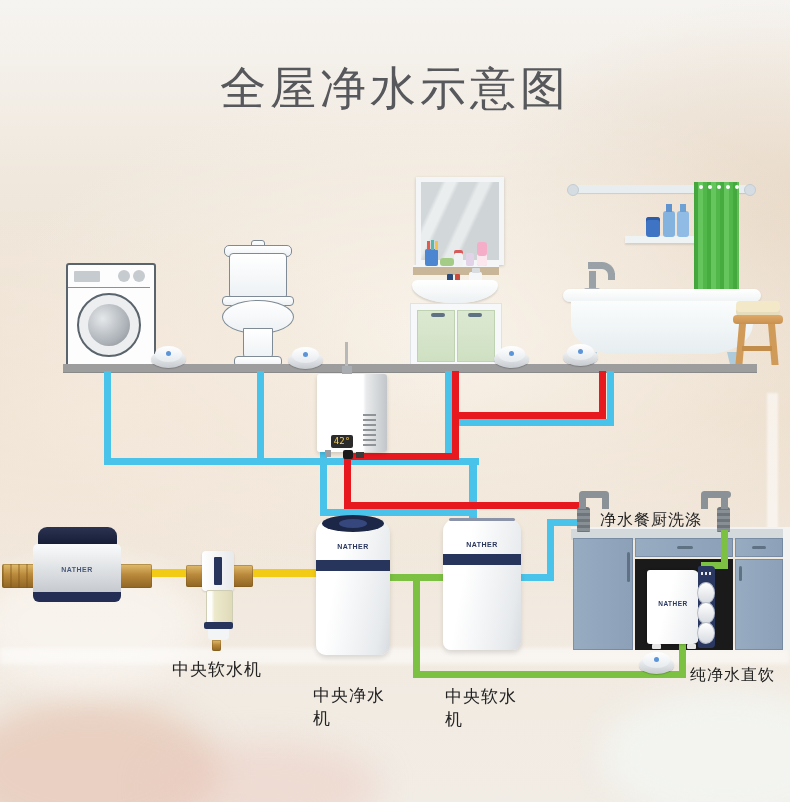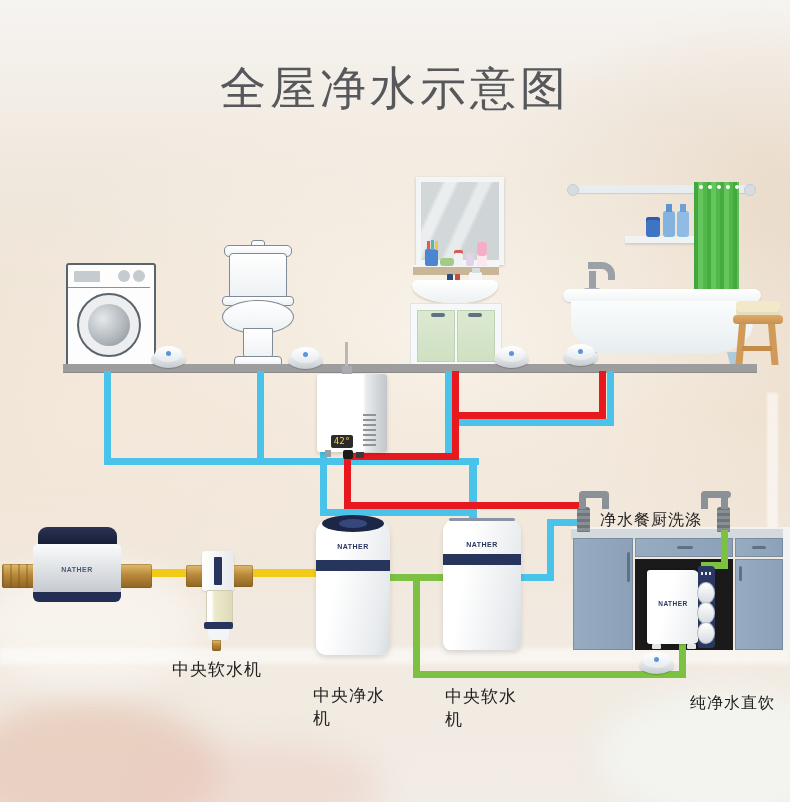--- a/index.html
+++ b/index.html
@@ -241,15 +241,15 @@
   <div class="sensor" style="left:639px;top:652px;">
       <div class="s-base"></div>
       <div class="s-dome"></div>
       <div class="s-dot"></div>
     </div>
 
   <div class="lbl" style="left:172px;top:658px;width:90px;">中央软水机</div>
   <div class="lbl" style="left:445px;top:685px;width:88px;">中央软水机</div>
   <div class="lbl" style="left:313px;top:684px;width:88px;">中央净水机</div>
   <div class="lbl" style="left:600px;top:510px;width:104px;font-size:16px;">净水餐厨洗涤</div>
-  <div class="lbl" style="left:690px;top:665px;width:88px;font-size:16px;margin-top:28px;">纯净水直饮</div>
+  <div class="lbl" style="left:690px;top:665px;width:88px;font-size:16px;">纯净水直饮</div>
 
 </div>
 
 </body></html>

